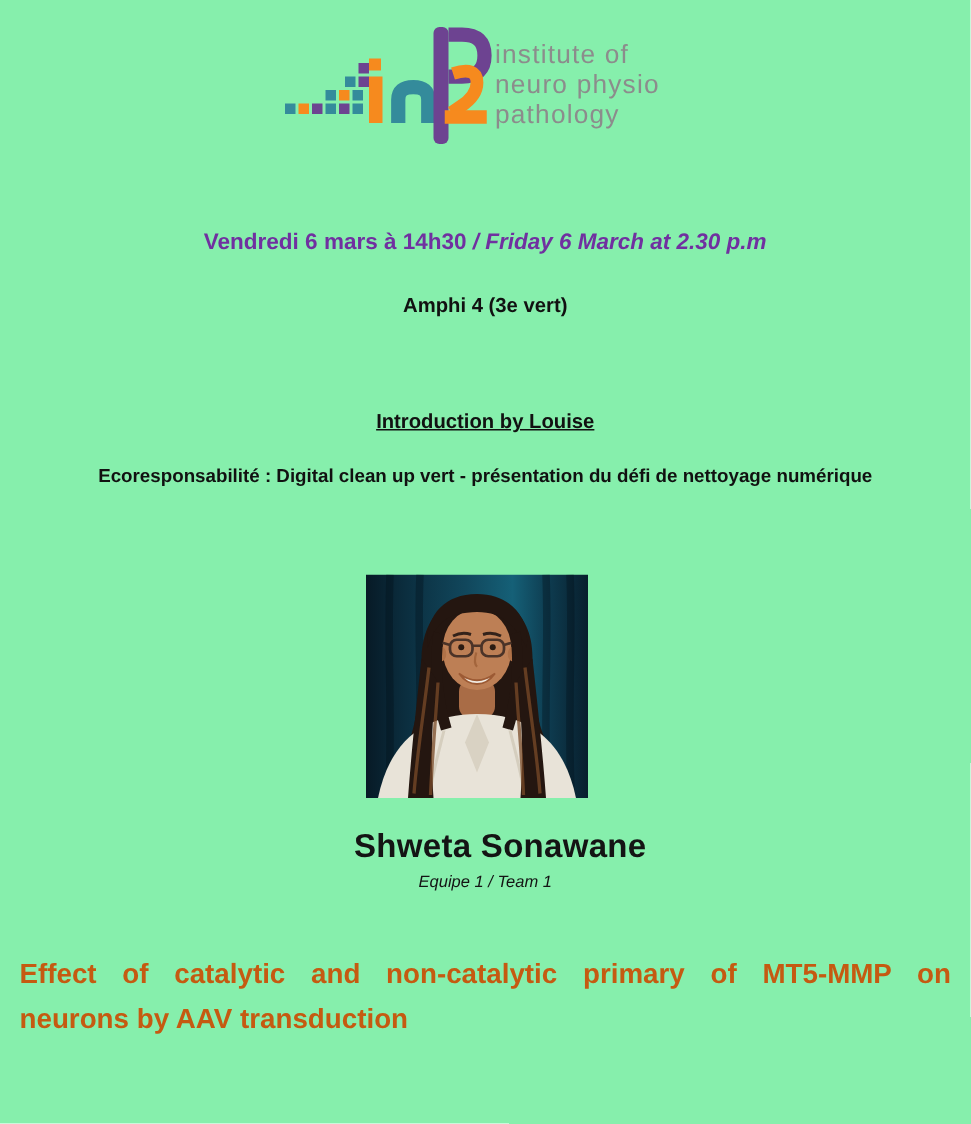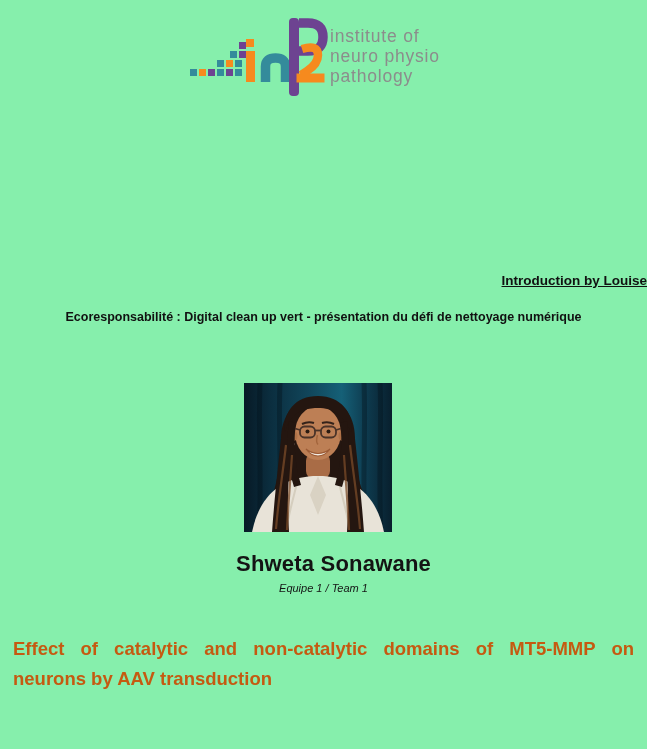--- a/index.html
+++ b/index.html
@@ -8,21 +8,21 @@
     width:647px;height:749px;
     background:#86efac;
     font-family:"Liberation Sans", sans-serif;
     overflow:hidden;
   }
   .center-text{position:absolute;left:0;width:100%;text-align:center;}
   .logo-wrap{position:absolute;top:13px;left:50%;transform:translateX(-50%);}
   .date-line{top:152px;font-size:15px;font-weight:bold;color:#7030A0;line-height:20px;}
   .date-en{font-style:italic;}
   .location-line{top:195px;font-size:13.5px;font-weight:bold;color:#111;line-height:18px;}
-  .intro-line{top:272px;font-size:13.5px;font-weight:bold;color:#111;line-height:18px;text-align:right;}
+  .intro-line{top:272px;font-size:13.5px;font-weight:bold;color:#111;line-height:18px;}
   .intro-line span{text-decoration:underline;}
   .eco-line{top:309px;font-size:12.5px;font-weight:bold;color:#111;line-height:17px;}
   .photo{position:absolute;top:383px;left:244px;width:148px;height:149px;}
   .speaker-name{top:551px;font-size:22px;font-weight:bold;color:#141414;line-height:26px;letter-spacing:.2px;margin-left:10px;}
   .speaker-team{top:581px;font-size:11px;font-style:italic;color:#141414;line-height:14px;}
   .talk-title{
     position:absolute;top:634px;left:13px;width:621px;
     font-size:18.5px;font-weight:bold;color:#C55A11;line-height:30px;
   }
   .title-line{text-align:justify;}
@@ -70,21 +70,25 @@
       </g>
 
       <g font-size="17.5" fill="#8c8c8c" letter-spacing="0.8" font-weight="500" font-family="Liberation Sans, sans-serif">
         <text x="140" y="29">institute of</text>
         <text x="140" y="49">neuro physio</text>
         <text x="140" y="69">pathology</text>
       </g>
     </svg>
   </div>
 
+  <div class="center-text date-line">
+    <span>Vendredi 6 mars à 14h30 </span><span class="date-en">/ Friday 6 March at 2.30 p.m</span>
+  </div>
 
+  <div class="center-text location-line">Amphi 4 (3e vert)</div>
 
   <div class="center-text intro-line">
     <span>Introduction by Louise</span>
   </div>
 
   <div class="center-text eco-line">Ecoresponsabilité : Digital clean up vert - présentation du défi de nettoyage numérique</div>
 
   <svg class="photo" viewBox="0 0 148 149">
     <defs>
       <linearGradient id="bgGrad" x1="0" y1="0" x2="1" y2="0">
@@ -154,17 +158,17 @@
     <path d="M73.5,52 Q71.5,59 74,61.5" stroke="#a3653c" stroke-width="1.5" fill="none"></path>
 
     <path d="M62,66 Q74,75 86,66 Q81,73 74,73 Q67,73 62,66 Z" fill="#f2ece3" stroke="#9c5a34" stroke-width="1.2"></path>
   </svg>
 
   <div class="center-text speaker-name">Shweta Sonawane</div>
 
   <div class="center-text speaker-team">Equipe 1 / Team 1</div>
 
   <div class="talk-title">
-    <div class="title-line justify-full">Effect of catalytic and non-catalytic domains of MT5-MMP on</div>
+    <div class="title-line justify-full">Effect of catalytic and non-catalytic primary of MT5-MMP on</div>
     <div class="title-line last">neurons by AAV transduction</div>
   </div>
 
 </div>
 
 </body></html>

